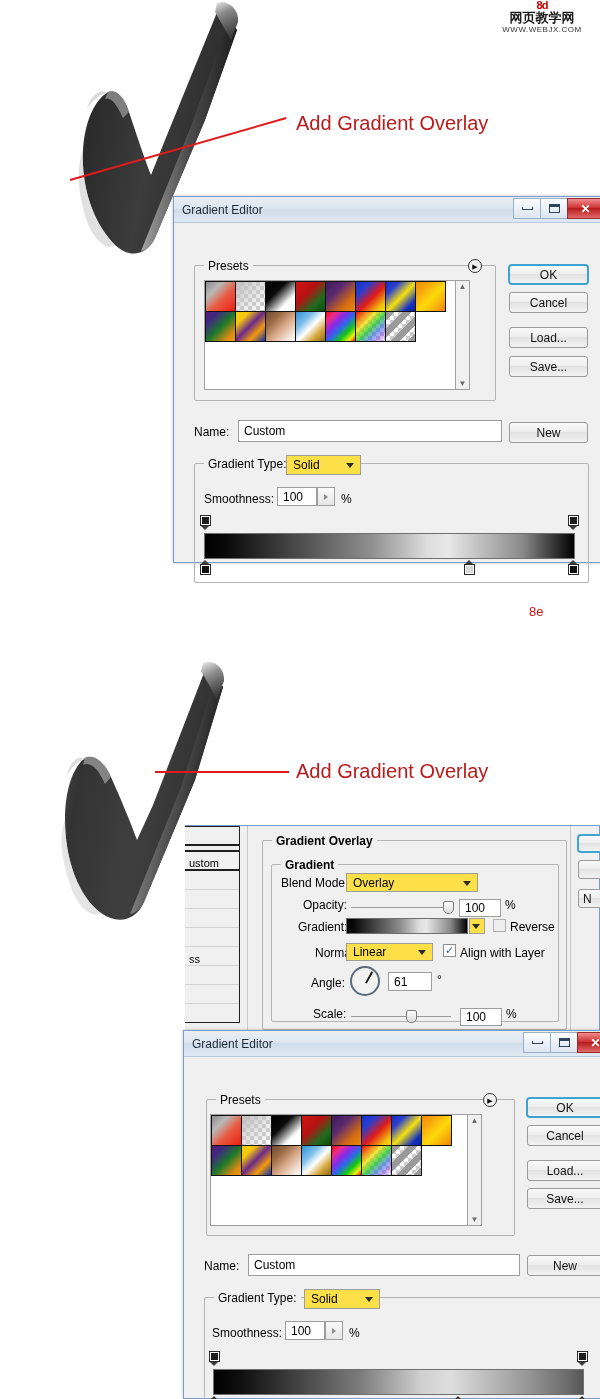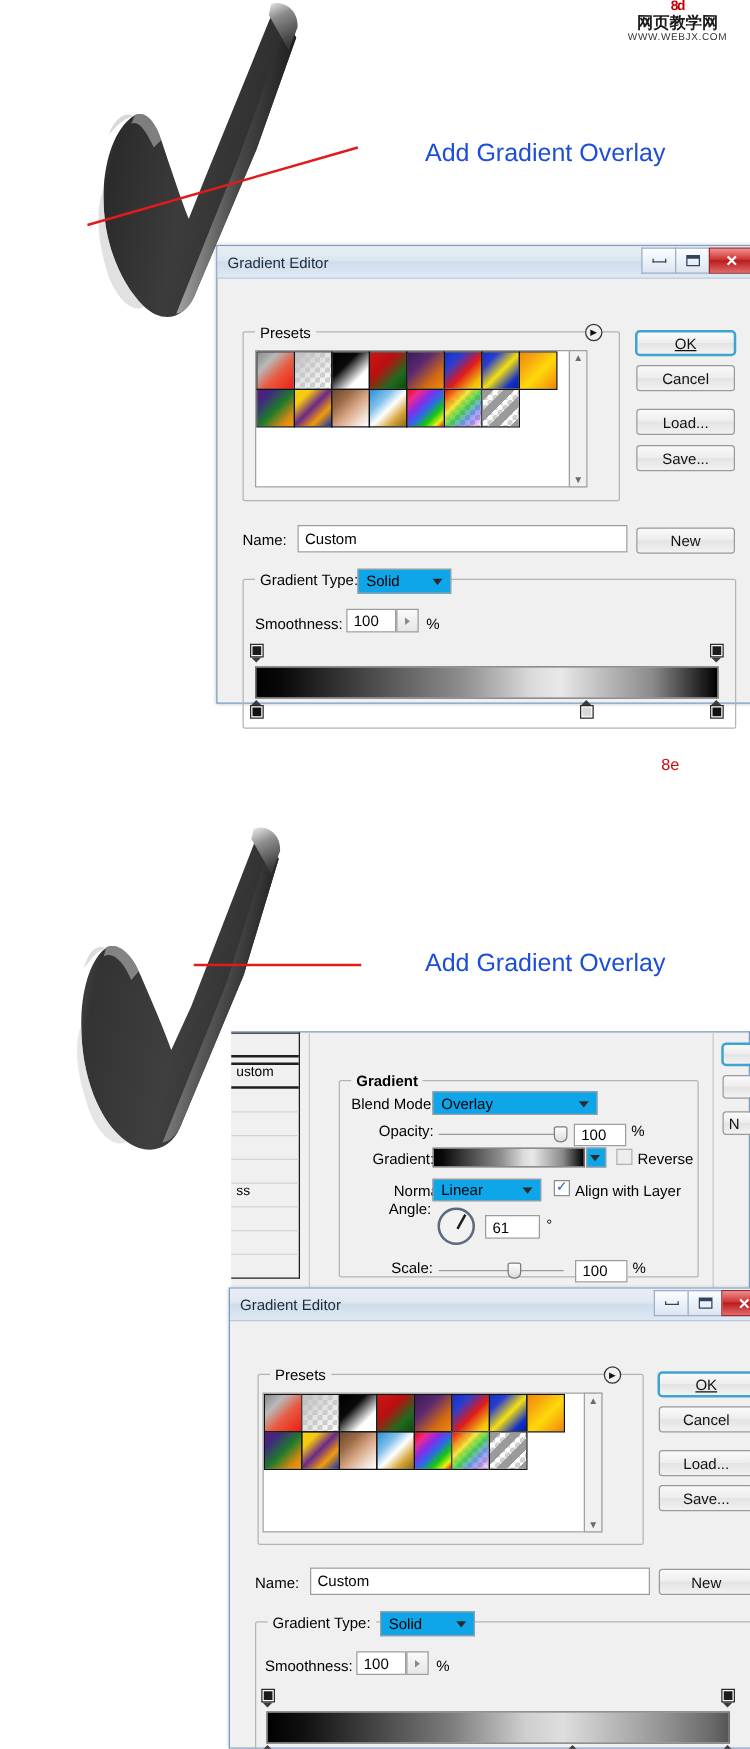--- a/index.html
+++ b/index.html
@@ -13,23 +13,22 @@
   }
 
   
   .watermark { position:absolute; right:4px; top:0; width:108px; height:30px; text-align:center; }
   .wm-logo { font-size:11px; color:#c00000; font-weight:bold; line-height:11px; letter-spacing:-1px;}
   .wm-cn { font-size:13px; color:#1a1a1a; font-weight:bold; line-height:14px; }
   .wm-url { font-size:8px; color:#333; letter-spacing:0.5px; line-height:9px; }
 
   
   .annot-text {
-    position:absolute; color:#1d4ed8; font-size:20px; white-space:nowrap;
+    position:absolute; color:#b91c1c; font-size:20px; white-space:nowrap;
     font-family:"Liberation Sans", sans-serif;
-    margin-left:44px;
   }
   .annot-line { position:absolute; background:#e01b1b; height:2px; transform-origin:left center; }
   .step-label { position:absolute; color:#cc1111; font-size:13px; font-weight:500; }
 
   
   .check-art { position:absolute; }
 
   
   .dialog {
     position:absolute;
@@ -98,33 +97,33 @@
   }
 
   
   .btn {
     position:absolute;
     background:linear-gradient(to bottom,#fafafa,#ededed 48%,#e3e3e3 50%,#f2f2f2);
     border:1px solid #9a9a9a; border-radius:3px;
     display:flex; align-items:center; justify-content:center;
     font-size:12px; color:#111;
   }
-  .btn.default { border:2px solid #3fa3d0; border-radius:4px;text-decoration:underline; }
+  .btn.default { border:2px solid #3fa3d0; border-radius:4px; }
 
   
   .tinput {
     position:absolute; background:#fff; border:1px solid #9d9d9d;
     display:flex; align-items:center; padding-left:5px; font-size:12px; color:#000;
   }
 
   .lbl { position:absolute; font-size:12px; color:#000; white-space:nowrap; }
 
   
   .combo {
-    position:absolute; background:#0ea5e9; border:1px solid #9d9d9d;
+    position:absolute; background:#fde047; border:1px solid #9d9d9d;
     display:flex; align-items:center; font-size:12px; color:#000; padding-left:6px;
   }
   .combo .arrow {
     position:absolute; right:6px; top:50%; margin-top:-2px;
     width:0;height:0;border-left:4px solid transparent;border-right:4px solid transparent;
     border-top:5px solid #2b2b2b;
   }
 
   
   .spin-btn {
@@ -173,21 +172,21 @@
     position:absolute; width:30px; height:30px; border-radius:50%;
     border:2px solid #5b6b7c; background:#f2f2f2;
   }
   .dial .needle {
     position:absolute; left:13px; top:2px; width:1.5px; height:13px;
     background:#1d1d1d; transform-origin:bottom center;
   }
 
   
   .ls-list { position:absolute; background:#f0f0f0; border:1px solid #1e1e1e; border-left:none; }
-  .ls-row { border-bottom:1px solid #d4d4d4; height:19px; display:flex; align-items:flex-start; padding-left:4px; font-size:11px;}
+  .ls-row { border-bottom:1px solid #d4d4d4; height:19px; display:flex; align-items:flex-end; padding-left:4px; font-size:11px;}
   .ls-sep { border-bottom:2px solid #1e1e1e; }
 
   .vline { position:absolute; background:#9fb0c3; width:1px; }
   .panel-edge { position:absolute; background:#f0f0f0; border:1px solid #7a9cc6; }
 </style>
 </head>
 <body>
 
 <div class="watermark">
   <div class="wm-logo">8d</div>
@@ -385,20 +384,23 @@
     <div class="ls-row"></div>
     <div class="ls-row">
       <span>ss</span>
     </div>
     <div class="ls-row"></div>
     <div class="ls-row"></div>
   </div>
 
   <div class="vline" style="left:62px;top:0;height:216px;background:#c9c9c9;"></div>
 
+  <div class="group" style="left:77px;top:14px;width:305px;height:190px;">
+    <span class="group-legend bold">Gradient Overlay</span>
+  </div>
 
   <div class="group" style="left:86px;top:38px;width:288px;height:158px;">
     <span class="group-legend bold">Gradient</span>
   </div>
 
   <span class="lbl" style="left:96px;top:50px;">Blend Mode:</span>
   <div class="combo" style="left:161px;top:47px;width:132px;height:19px;">
     <span>Overlay</span>
     <i class="arrow"></i>
   </div>
@@ -420,21 +422,21 @@
   <span class="lbl" style="left:130px;top:120px;">Normal:</span>
   <div class="combo" style="left:161px;top:117px;width:87px;height:18px;">
     <span>Linear</span>
     <i class="arrow"></i>
   </div>
   <div class="cbox" style="left:258px;top:118px;">
     <span class="tick">✓</span>
   </div>
   <span class="lbl" style="left:275px;top:120px;">Align with Layer</span>
 
-  <span class="lbl" style="left:126px;top:134px;">Angle:</span>
+  <span class="lbl" style="left:126px;top:150px;">Angle:</span>
   <div class="dial" style="left:165px;top:140px;">
     <i class="needle" style="transform:rotate(29deg);"></i>
   </div>
   <div class="tinput" style="left:203px;top:146px;width:44px;height:19px;">61</div>
   <span class="lbl" style="left:252px;top:147px;">°</span>
 
   <span class="lbl" style="left:128px;top:181px;">Scale:</span>
   <div class="slider-track" style="left:166px;top:190px;width:100px;"></div>
   <div class="slider-thumb" style="left:221px;top:184px;"></div>
   <div class="tinput" style="left:275px;top:182px;width:42px;height:18px;">100</div>

